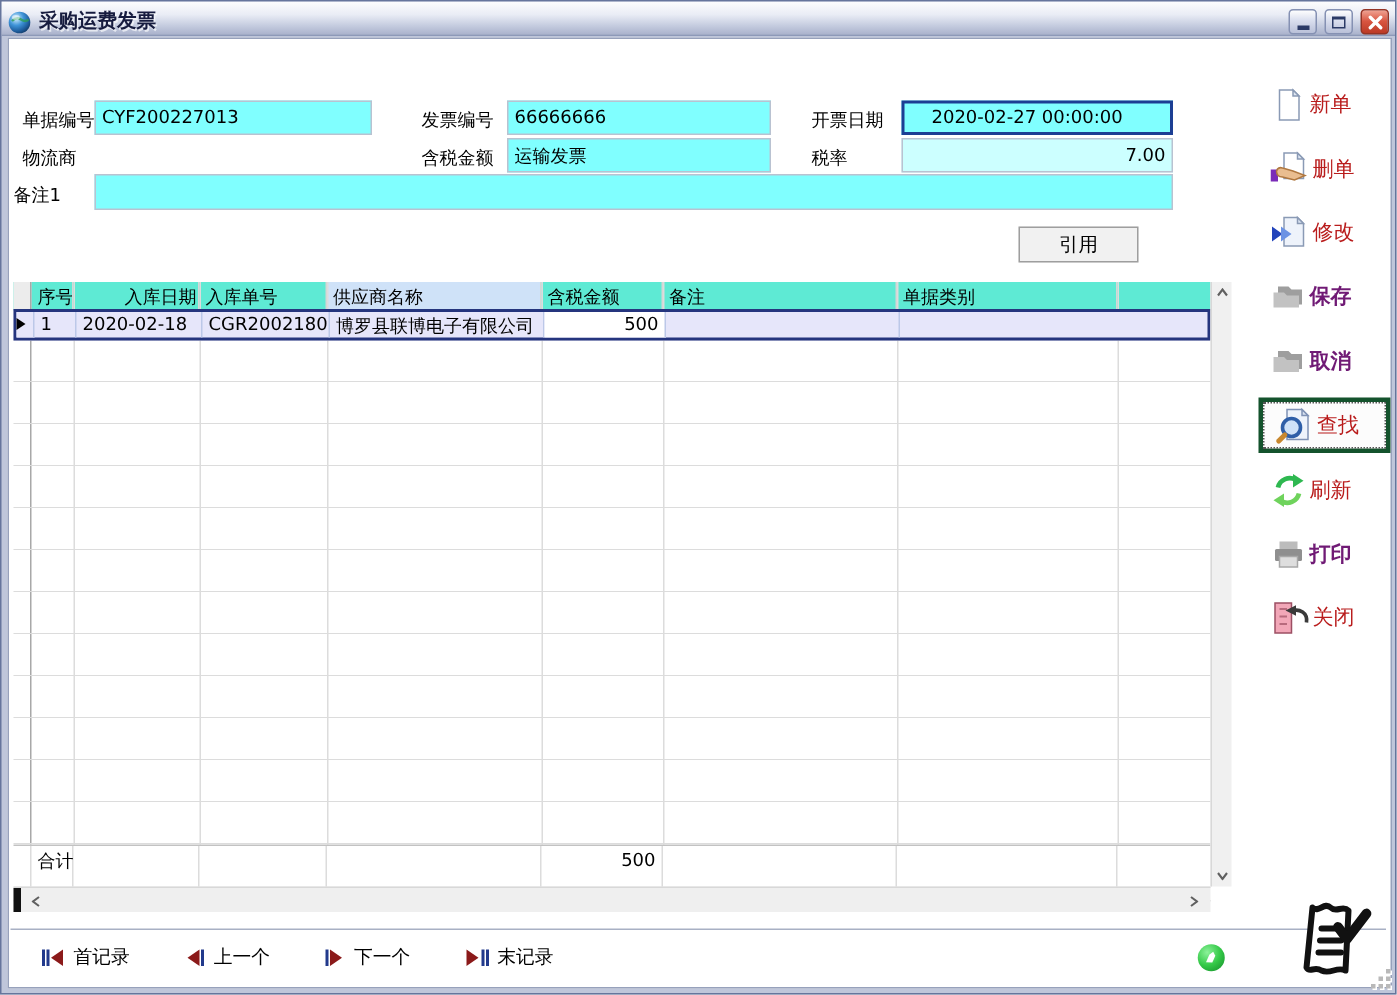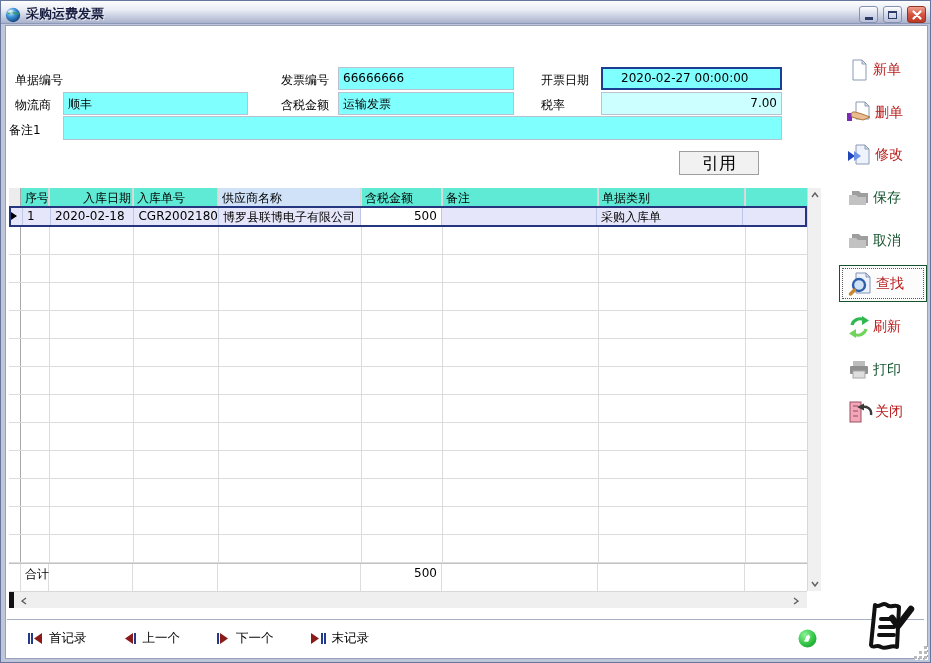--- a/index.html
+++ b/index.html
@@ -25,21 +25,21 @@
   
   .client{position:absolute;left:4px;top:24px;width:923px;height:634px;background:#ffffff;border:1px solid #97a1bb;}
   .abs{position:absolute;}
   
   .flabel{position:absolute;font-size:12px;white-space:nowrap;}
   .finput{position:absolute;background:#80ffff;border:1px solid #b9c2d1;padding:3px 4px;font-size:12px;
     font-family:"DejaVu Sans","Liberation Sans",sans-serif;white-space:nowrap;overflow:hidden;}
   .finput.focused{border:2px solid #1c3f94;padding:2px 18px;}
   .finput.light{background:#ccffff;text-align:right;}
   .btn-ref{position:absolute;left:678px;top:150px;width:80px;height:24px;background:#f1f1f1;
-    border:1px solid #9e9e9e;display:flex;align-items:center;justify-content:center;font-size:17px;}
+    border:1px solid #9e9e9e;display:flex;align-items:center;justify-content:center;font-size:13px;}
   
   .grid-header{position:absolute;left:8px;top:187px;width:798px;height:19px;display:flex;background:#5eead4;border-bottom:1px solid #9a9a9a;}
   .gh-cell{border-right:1px solid #d6d6d6;padding:2px 3px 0 4px;white-space:nowrap;overflow:hidden;font-size:12px;}
   .gh-cell.hl{background:#cfe2f8;}
   .c-gutter{width:12px;}.c-seq{width:28px;}.c-date{width:84px;padding-left:34px;}.c-ord{width:85px;}
   .c-sup{width:143px;}.c-amt{width:81px;}.c-rem{width:156px;}.c-typ{width:147px;}.c-x{width:62px;border-right:none;}
   .gh-cell.c-gutter{background:#ececec;border-right:1px solid #a8a8a8;}
   .grid-lines-v{position:absolute;top:187px;width:1px;height:403px;background:#dcdcdc;}
   .grid-lines-h{position:absolute;left:8px;top:226px;width:798px;height:336px;
     background:repeating-linear-gradient(to bottom,transparent 0 27px,#dcdcdc 27px 28px);}
@@ -55,22 +55,22 @@
   .tr-cell{border-right:1px solid #dcdcdc;padding:2px 3px 0 4px;font-size:12px;white-space:nowrap;}
   .tr-cell.amt{text-align:right;padding-right:4px;}
   
   .vscroll{position:absolute;left:806px;top:187px;width:14px;height:403px;background:#f0f0f0;border-left:1px solid #d8d8d8;z-index:5;}
   .hscroll{position:absolute;left:8px;top:590px;width:798px;height:17px;background:#efefef;border-top:1px solid #d8d8d8;z-index:5;}
   .hthumb{position:absolute;left:0;top:0;width:5px;height:16px;background:#111;}
   .chev{position:absolute;color:#555;}
   
   .tool-item{position:absolute;left:846px;width:82px;height:28px;display:flex;align-items:center;gap:2px;cursor:default;}
   .tool-label{font-size:14px;color:#b91c1c;white-space:nowrap;}
-  .tool-item.disabled .tool-label{color:#14532d;}
-  .find-box{position:absolute;left:838px;top:264px;width:88px;height:37px;border:1px solid #14532d;background:#fcfcfc;
+  .tool-item.disabled .tool-label{color:#701a75;font-weight:bold;}
+  .find-box{position:absolute;left:838px;top:264px;width:88px;height:37px;border:3px solid #14532d;background:#fcfcfc;
     outline:1px dotted #555;outline-offset:-4px;display:flex;align-items:center;padding-left:8px;gap:2px;z-index:6;}
   
   .groove{position:absolute;left:6px;top:618px;width:917px;height:2px;border-top:1px solid #a8b0c4;border-bottom:1px solid #fff;}
   .navbar{position:absolute;left:26px;top:629px;display:flex;gap:36px;align-items:center;z-index:6;}
   .nav-item{display:flex;align-items:center;gap:6px;font-size:12.5px;}
   .grip{position:absolute;right:3px;bottom:3px;width:14px;height:14px;}
   .grip i{position:absolute;width:3px;height:3px;background:#b9b9b9;box-shadow:1px 1px 0 #fff;}
 </style>
 </head>
 <body>
@@ -102,29 +102,29 @@
     <div class="tb-btn close">
       <svg width="10" height="10" viewBox="0 0 10 10">
         <path d="M1.5 1.5 L8.5 8.5 M8.5 1.5 L1.5 8.5" stroke="#ffffff" stroke-width="2.2" stroke-linecap="round"></path>
       </svg>
     </div>
   </div>
 
   <div class="client"></div>
 
   <span class="flabel" style="left:14px;top:71px;">单据编号</span>
+  <div class="finput" style="left:62px;top:66px;width:185px;height:23px;">CYF200227013</div>
 
   <span class="flabel" style="left:280px;top:71px;">发票编号</span>
   <div class="finput" style="left:337px;top:66px;width:176px;height:23px;">66666666</div>
 
   <span class="flabel" style="left:540px;top:71px;">开票日期</span>
   <div class="finput focused" style="left:600px;top:66px;width:181px;height:23px;">2020-02-27 00:00:00</div>
 
   <span class="flabel" style="left:14px;top:96px;">物流商</span>
-  <div class="finput" style="left:62px;top:91px;width:185px;height:23px;">顺丰</div>
 
   <span class="flabel" style="left:280px;top:96px;">含税金额</span>
   <div class="finput" style="left:337px;top:91px;width:176px;height:23px;">运输发票</div>
 
   <span class="flabel" style="left:540px;top:96px;">税率</span>
   <div class="finput light" style="left:600px;top:91px;width:181px;height:23px;">7.00</div>
 
   <span class="flabel" style="left:8px;top:121px;">备注1</span>
   <div class="finput" style="left:62px;top:115px;width:719px;height:24px;"></div>
 
@@ -154,21 +154,20 @@
   <div class="grid-lines-h"></div>
 
   <div class="sel-row">
     <div class="sr-cell c-gutter" style="background:#e6e6fa;"></div>
     <div class="sr-cell c-seq">1</div>
     <div class="sr-cell c-date">2020-02-18</div>
     <div class="sr-cell c-ord">CGR2002180</div>
     <div class="sr-cell c-sup">博罗县联博电子有限公司（[</div>
     <div class="sr-cell c-amt amt">500</div>
     <div class="sr-cell c-rem"></div>
-    <div class="sr-cell c-typ">采购入库单</div>
     <div class="sr-cell c-x" style="border-right:none;"></div>
   </div>
   <div class="row-marker"></div>
 
   <div class="total-row">
     <div class="tr-cell c-gutter"></div>
     <div class="tr-cell c-seq" style="overflow:visible;">合计</div>
     <div class="tr-cell c-date"></div>
     <div class="tr-cell c-ord"></div>
     <div class="tr-cell c-sup"></div>

